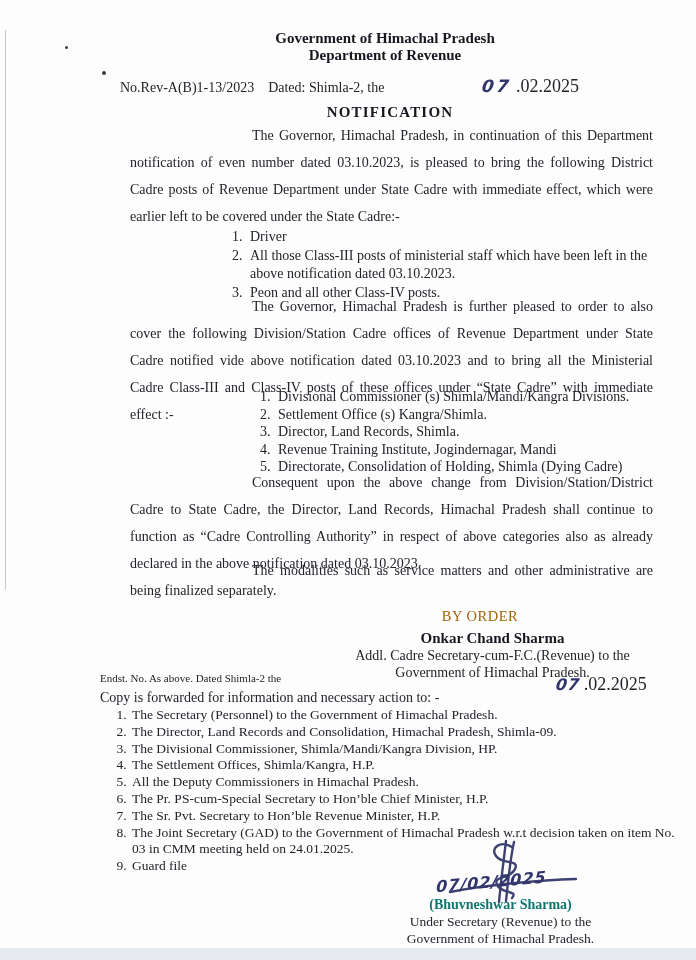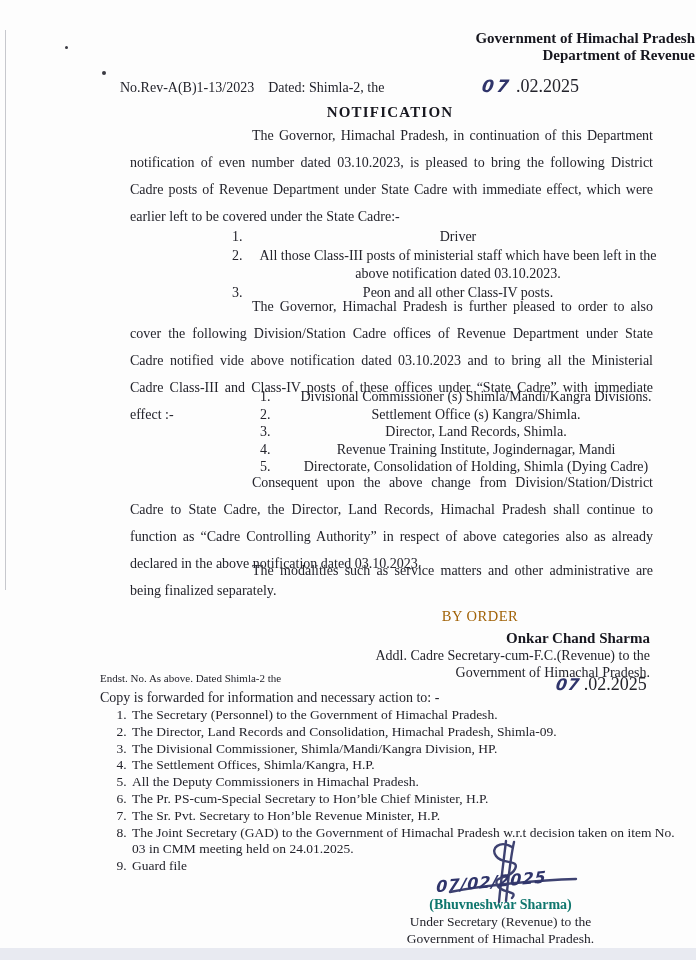--- a/index.html
+++ b/index.html
@@ -16,36 +16,36 @@
     background:#fdfdfd;
     box-shadow:0 2px 3px rgba(90,95,115,.45);
   }
   .abs{position:absolute;}
   
   .left-line{position:absolute;left:5px;top:30px;width:1px;height:560px;background:rgba(110,112,125,.38);}
   .speck{position:absolute;border-radius:50%;background:#3a3a42;}
   .speck1{left:65px;top:46px;width:3px;height:3px;}
   .speck2{left:102px;top:71px;width:4px;height:4px;}
   
-  .doc-title{left:75px;top:30px;width:620px;text-align:right;font-weight:bold;font-size:15px;line-height:17px;color:#17171f;}
+  .doc-title{left:75px;top:30px;width:620px;text-align:center;font-weight:bold;font-size:15px;line-height:17px;color:#17171f;}
   .ref-line{left:120px;top:80px;width:560px;font-size:14px;}
   .heading{left:85px;top:104px;width:610px;text-align:center;font-weight:bold;font-size:15px;letter-spacing:1.2px;color:#17171f;}
   
   .para{left:130px;width:523px;font-size:14px;line-height:27px;text-align:justify;text-indent:122px;}
   .p1{top:122px;}
   .p2{top:293px;}
   .p3{top:469px;line-height:27px;}
   .p4{top:561px;line-height:20px;}
-  ol.num-list{margin:0;font-size:14px;text-align:center;}
+  ol.num-list{margin:0;font-size:14px;}
   .list1{left:228px;top:228px;width:420px;line-height:18.5px;padding-left:18px;}
   .list2{left:254px;top:388px;width:400px;line-height:17.5px;padding-left:20px;}
   ol.num-list li{padding-left:4px;}
   
   .by-order{left:400px;top:608px;width:160px;text-align:center;font-size:14.5px;letter-spacing:.5px;color:#a16207;}
-  .signatory{left:335px;top:629px;width:315px;text-align:right;font-size:14px;line-height:16.5px;}
+  .signatory{left:335px;top:629px;width:315px;text-align:center;font-size:14px;line-height:16.5px;}
   .signatory .name{font-weight:bold;font-size:15px;line-height:19px;color:#17171f;}
   
   .ink{
     font-family:"DejaVu Sans", sans-serif;
     font-weight:bold;font-style:italic;
     color:#30356b;letter-spacing:3px;
     transform:skewX(-8deg);display:inline-block;
   }
   .ref-day{left:482px;top:76px;font-size:17px;}
   .sign-date{left:556px;top:674px;font-size:14px;}

